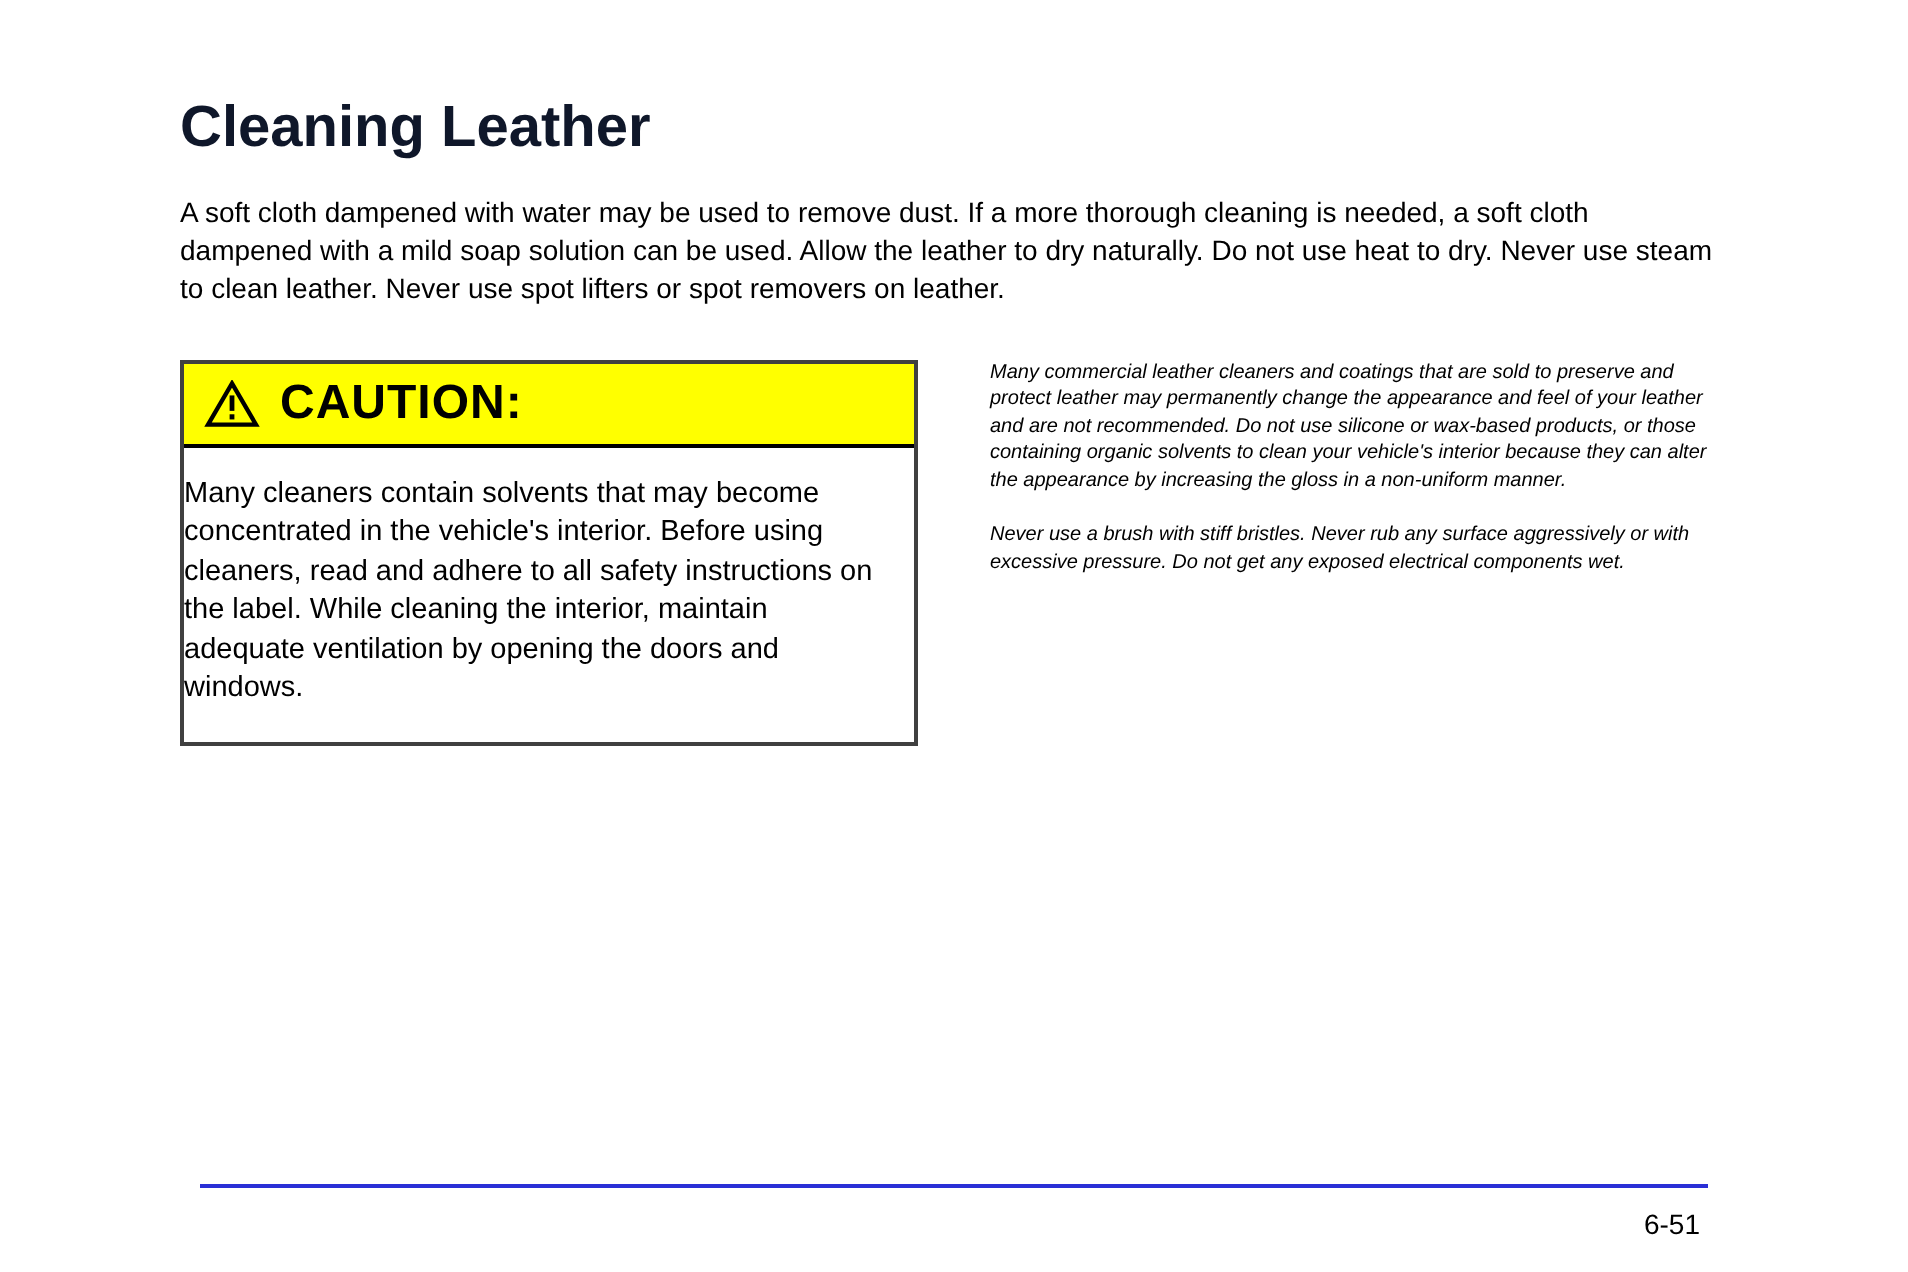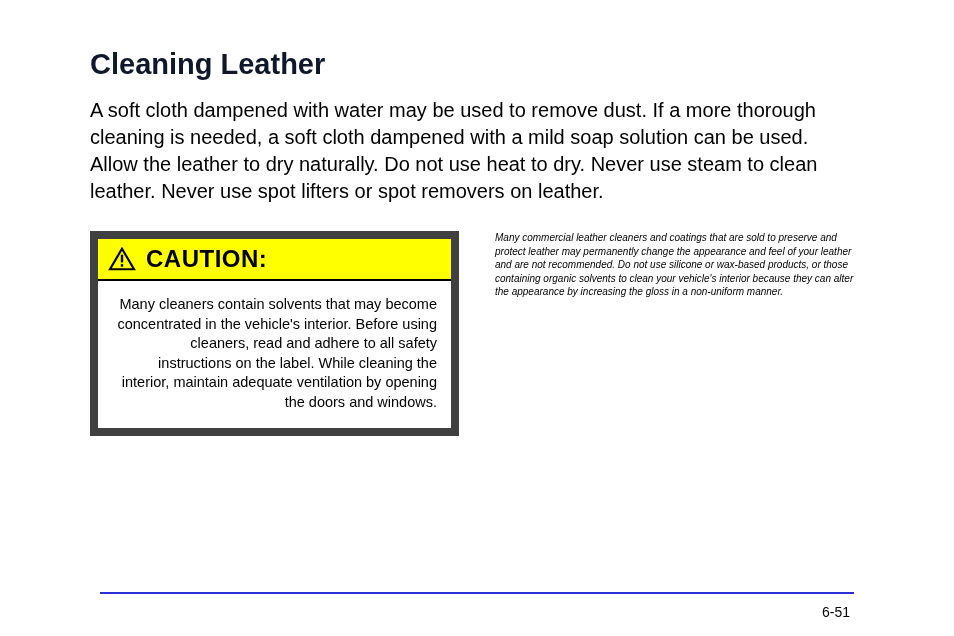--- a/index.html
+++ b/index.html
@@ -14,52 +14,51 @@
   .page {
     padding: 48px 90px 0 90px;
   }
   h1.section-title {
     font-size: 29px;
     font-weight: bold;
     color: #0f172a;
     margin-bottom: 16px;
   }
   p.intro {
-    font-size: 20px;
+    font-size: 14px;
     line-height: 1.35;
     margin-bottom: 26px;
     max-width: 770px;
   }
   .two-col {
     display: flex;
     gap: 36px;
   }
   .col {
     flex: 1;
   }
   .caution-box {
-    border: 8px solid #404040;
+    border: 2px solid #404040;
     width: 100%;
-    text-align: right;
   }
   .caution-header {
     background: #ffff00;
     border-bottom: 2px solid #000;
     display: flex;
     align-items: center;
     padding: 6px 10px;
     gap: 10px;
   }
   .caution-header .label {
     font-size: 24px;
     font-weight: bold;
     letter-spacing: 0.5px;
   }
   .caution-body {
-    padding: 14px 14px 16px 16px;
+    padding: 14px 14px 16px 0;
     font-size: 14.5px;
     line-height: 1.35;
   }
   .right-text {
     font-size: 10px;
     line-height: 1.35;
     font-style: italic;
   }
   .right-text p { margin-bottom: 14px; }
   .footer-rule {
@@ -99,18 +98,19 @@
             <rect x="14.6" y="9" width="2.8" height="9" fill="#000"></rect>
             <rect x="14.6" y="20" width="2.8" height="3" fill="#000"></rect>
           </svg>
           <span class="label">CAUTION:</span>
         </div>
         <div class="caution-body">Many cleaners contain solvents that may become concentrated in the vehicle's interior. Before using cleaners, read and adhere to all safety instructions on the label. While cleaning the interior, maintain adequate ventilation by opening the doors and windows.</div>
       </div>
     </div>
     <div class="col right-text">
       <p>Many commercial leather cleaners and coatings that are sold to preserve and protect leather may permanently change the appearance and feel of your leather and are not recommended. Do not use silicone or wax-based products, or those containing organic solvents to clean your vehicle's interior because they can alter the appearance by increasing the gloss in a non-uniform manner.</p>
+      <p>Never use a brush with stiff bristles. Never rub any surface aggressively or with excessive pressure. Do not get any exposed electrical components wet.</p>
     </div>
   </div>
 </div>
 
 <div class="footer-rule"></div>
 <div class="page-num">6-51</div>
 
 </body></html>

